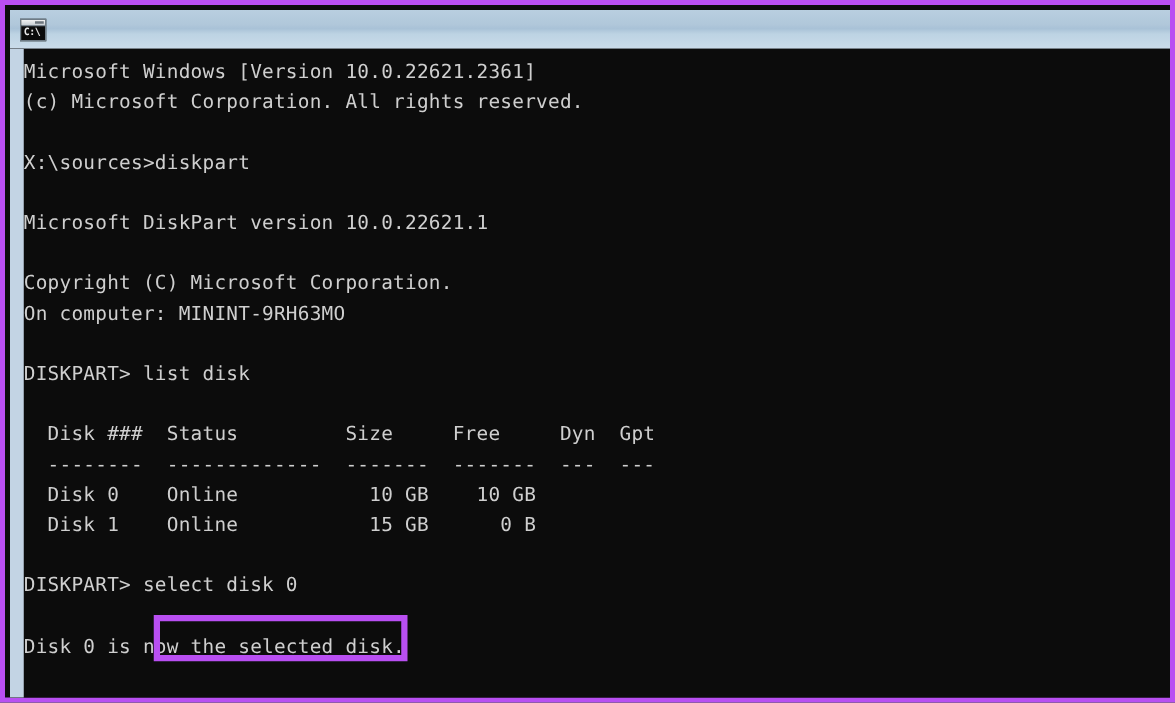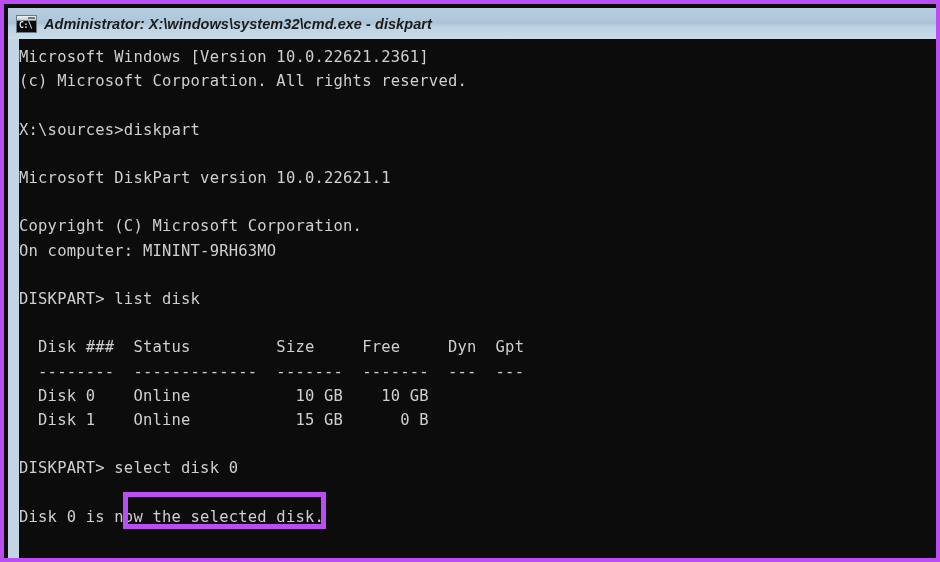--- a/index.html
+++ b/index.html
@@ -157,21 +157,20 @@
 </head>
 <body>
 
 <div class="window-frame">
 
   <div class="title-bar">
     <span class="cmd-icon">
       <span class="bar"></span>
       <span class="prompt">C:\</span>
     </span>
-    <span class="title-text">Administrator: X:\windows\system32\cmd.exe - diskpart</span>
   </div>
 
   <div class="console">
 
     <div class="left-scroll">
       <div class="thumb" style="height: 523px;"></div>
     </div>
 
     <pre class="console-text">Microsoft Windows [Version 10.0.22621.2361]
 (c) Microsoft Corporation. All rights reserved.

